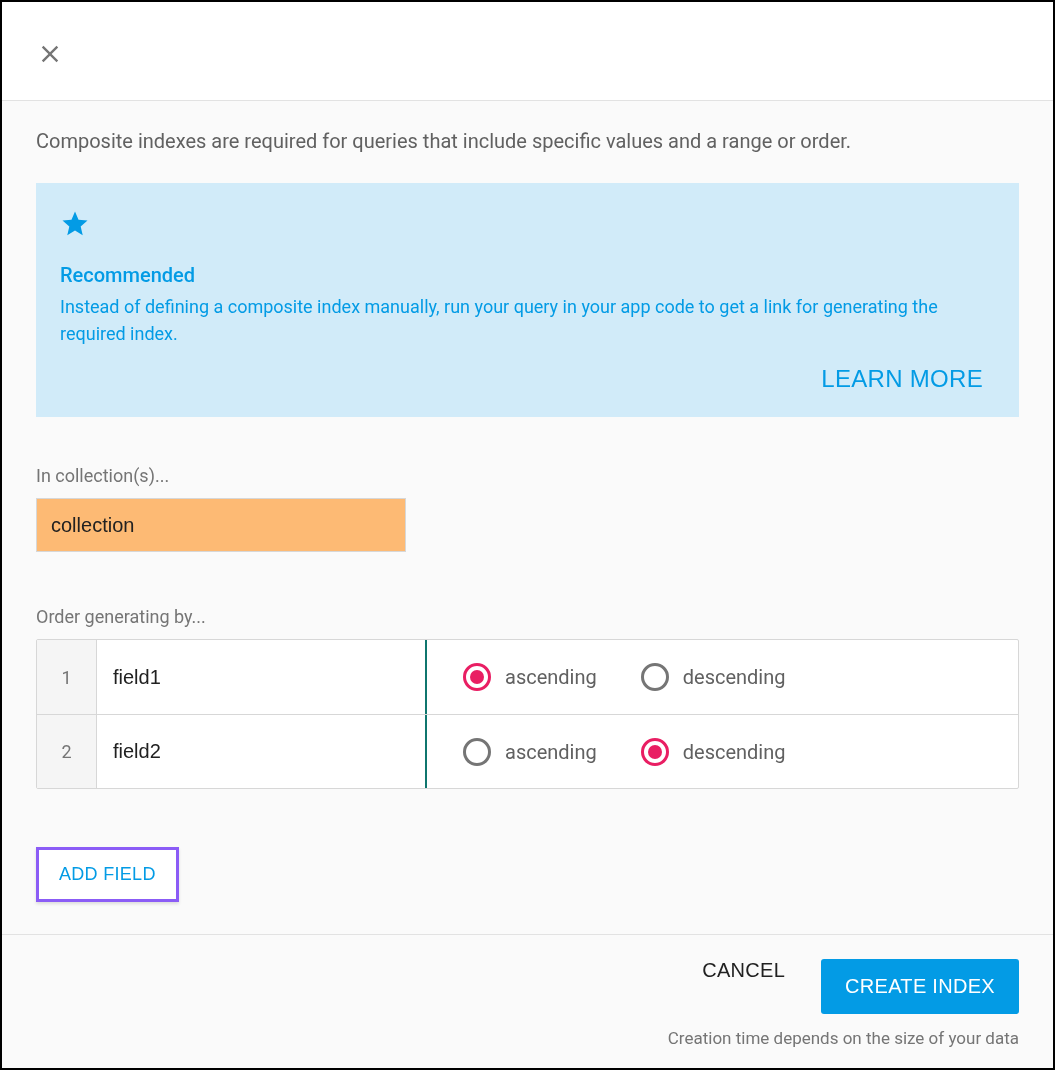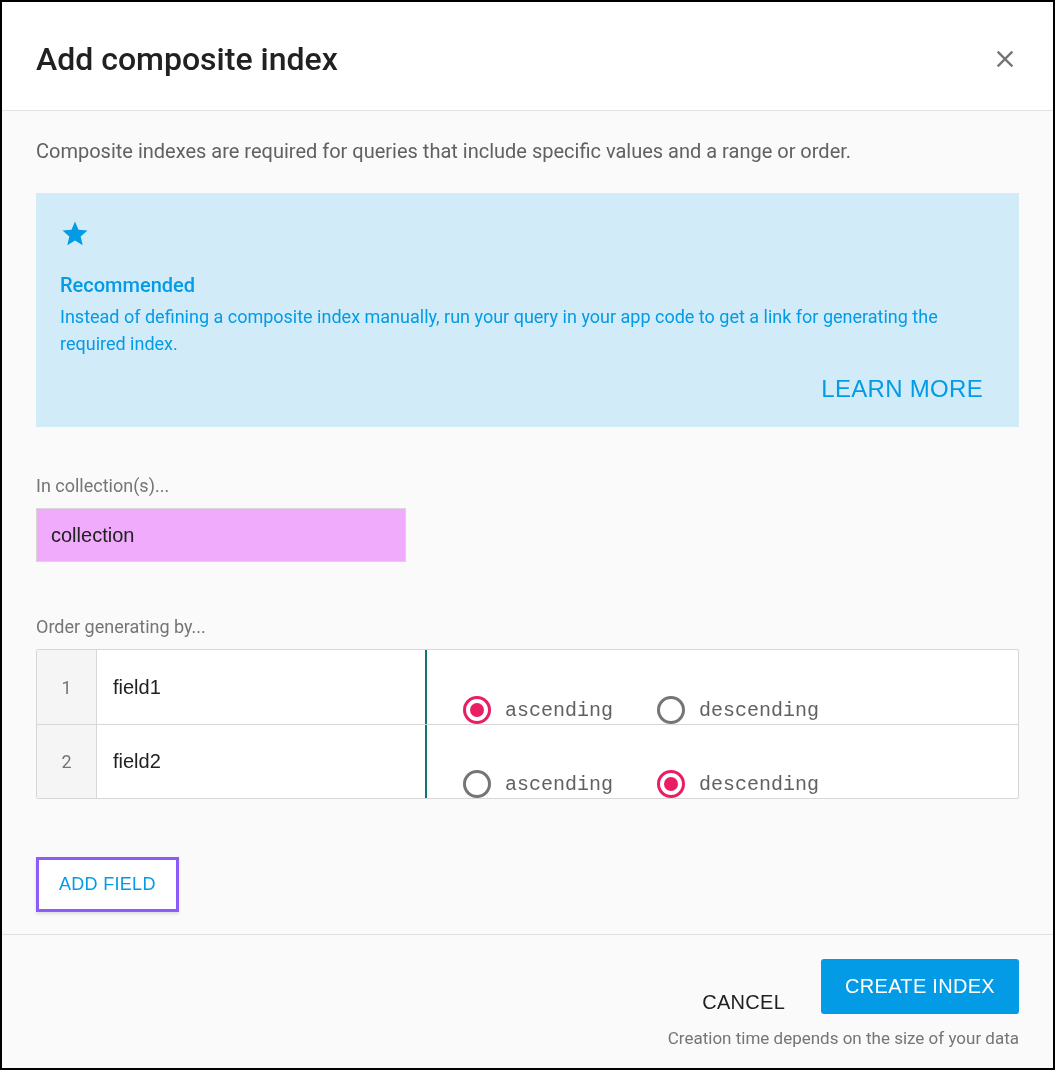--- a/index.html
+++ b/index.html
@@ -93,21 +93,21 @@
     }
     .field-label {
       font-size: 18px;
       color: #757575;
       margin-bottom: 12px;
     }
     .text-input {
       width: 370px;
       height: 54px;
       border: 1px solid #d7d7d7;
-      background: #f0abfc;
+      background: #fdba74;
       font-size: 20px;
       color: #212121;
       padding: 0 14px;
       outline: none;
     }
     .order-table {
       border: 1px solid #d7d7d7;
       border-radius: 2px;
       background: #fff;
       width: 100%;
@@ -137,24 +137,23 @@
       border-right: 2px solid #0f766e;
       font-size: 20px;
       color: #212121;
       padding: 0 16px;
       outline: none;
       background: #fff;
     }
     .order-radios {
       flex: 1;
       display: flex;
-      align-items: flex-end;
+      align-items: center;
       gap: 44px;
       padding-left: 36px;
-      font-family: Liberation Mono, monospace;
     }
     .radio-option {
       display: flex;
       align-items: center;
       gap: 14px;
       cursor: pointer;
     }
     .radio-btn {
       width: 28px;
       height: 28px;
@@ -191,21 +190,21 @@
       letter-spacing: 0.3px;
     }
     .footer {
       border-top: 1px solid #e2e2e2;
       padding: 24px 34px 20px 34px;
       background: #fafafa;
     }
     .footer-actions {
       display: flex;
       justify-content: flex-end;
-      align-items: flex-end;
+      align-items: flex-start;
       gap: 36px;
       margin-bottom: 14px;
     }
     .cancel-btn {
       background: none;
       border: none;
       font-size: 20px;
       font-weight: 500;
       color: #212121;
       cursor: pointer;
@@ -225,21 +224,20 @@
     .footer-note {
       text-align: right;
       font-size: 17px;
       color: #757575;
     }
   </style>
 </head>
 <body>
 
 <div class="header">
-  <h1>Add composite index</h1>
   <svg class="close-icon" viewBox="0 0 24 24" fill="currentColor">
     <path d="M19 6.41L17.59 5 12 10.59 6.41 5 5 6.41 10.59 12 5 17.59 6.41 19 12 13.41 17.59 19 19 17.59 13.41 12z"></path>
   </svg>
 </div>
 
 <div class="content">
   <p class="description">Composite indexes are required for queries that include specific values and a range or order.</p>
 
   <div class="info-box">
     <svg class="star-icon" viewBox="0 0 24 24" fill="currentColor">

